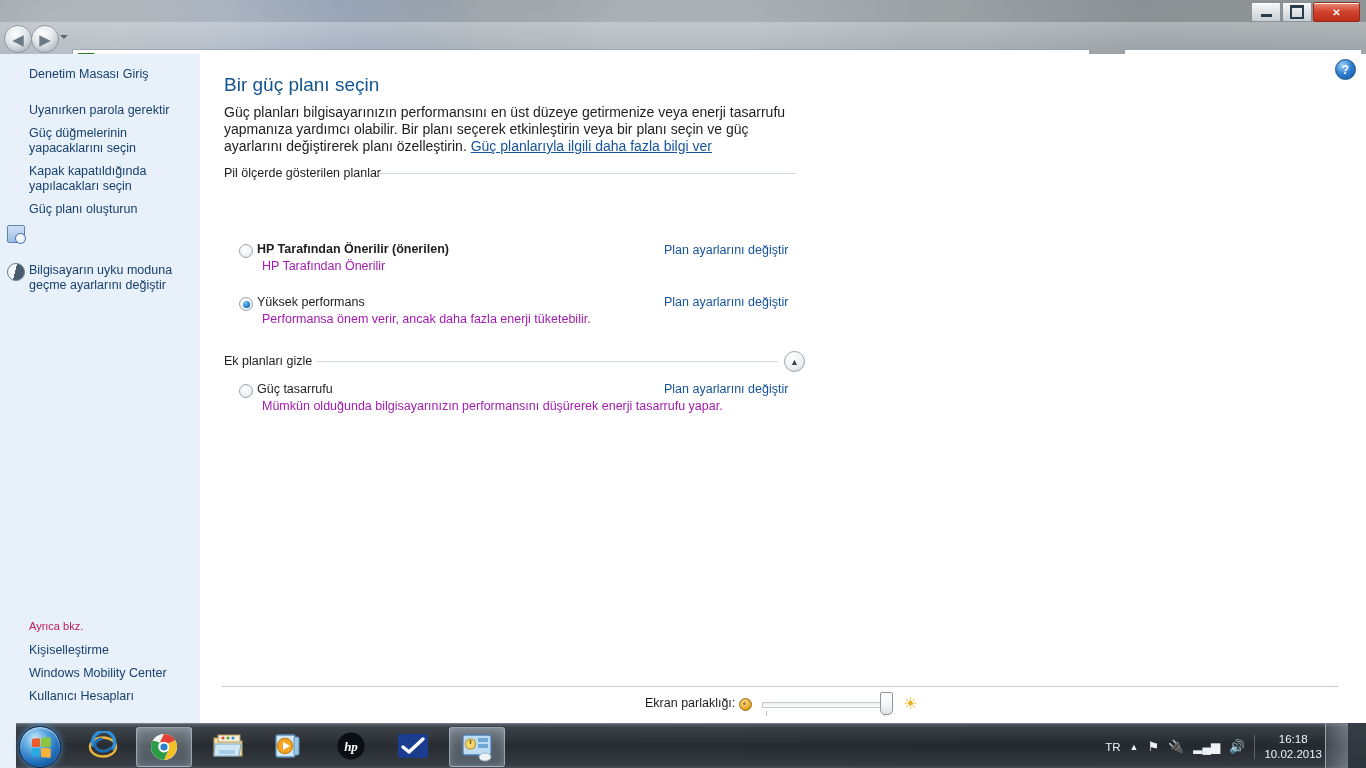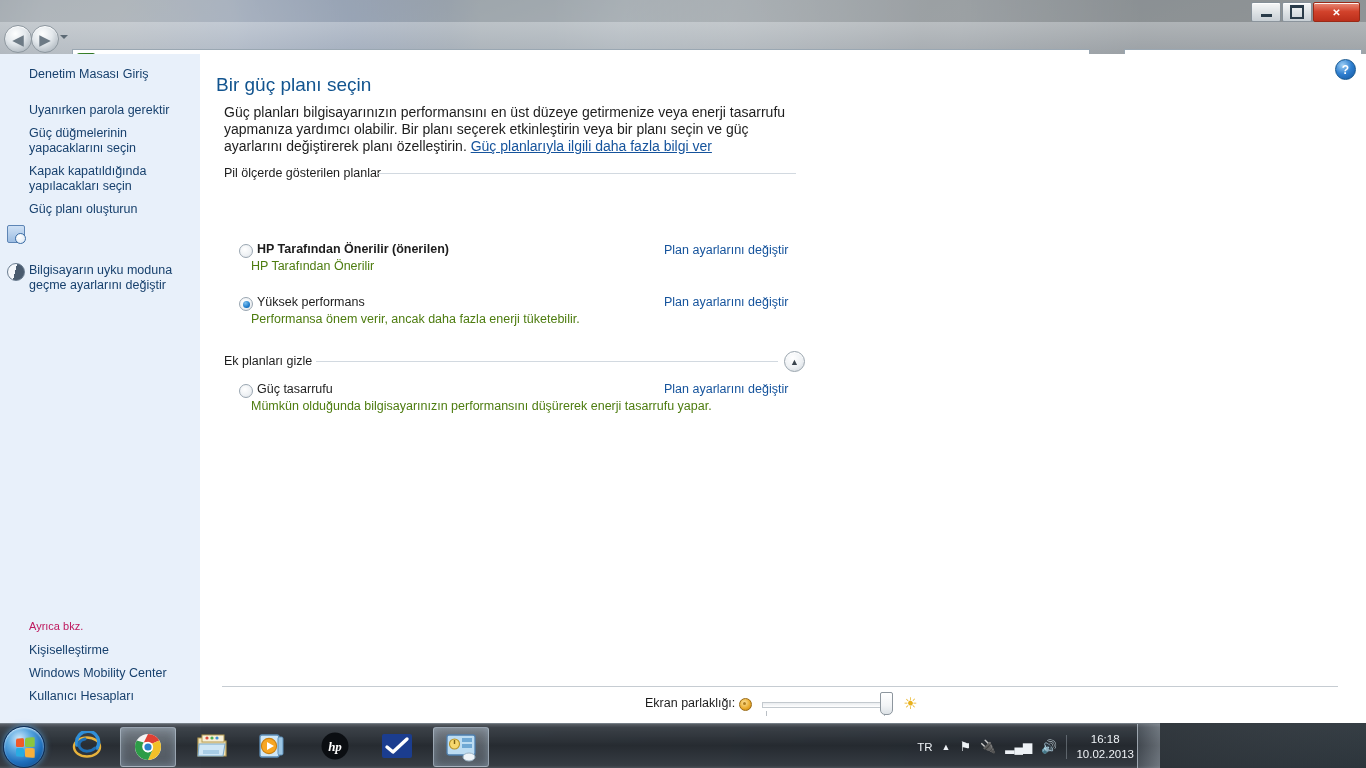--- a/index.html
+++ b/index.html
@@ -186,21 +186,21 @@
     position: absolute; right: 10px; top: 5px;
     width: 19px; height: 19px; border-radius: 50%;
     background: radial-gradient(circle at 35% 28%, #9fd0f5 0%, #2f7fd0 48%, #12559e 100%);
     border: 1px solid #14568f;
     color: #fff; font-size: 12px; font-weight: bold;
     display: flex; align-items: center; justify-content: center;
     box-shadow: 0 0 0 1px rgba(255,255,255,0.85);
     cursor: pointer;
   }
   h1.page-title {
-    position: absolute; left: 16px; top: 20px; margin: 0;
+    position: absolute; left: 24px; top: 20px; margin: 0;
     font-size: 19px; font-weight: normal; color: #12548f;
   }
   .intro {
     position: absolute; left: 24px; top: 50px; width: 580px;
     font-size: 14px; color: #1d1d1d; line-height: 17px;
   }
   .intro a { color: #15539c; text-decoration: underline; }
 
   .group-head {
     position: absolute; font-size: 12.5px; color: #1d1d1d;
@@ -231,22 +231,22 @@
     content: ""; position: absolute; left: 2.5px; top: 2.5px;
     width: 7px; height: 7px; border-radius: 50%;
     background: radial-gradient(circle at 35% 30%, #7bc0f0, #1372c4 70%, #0c4f92);
   }
   .plan-name {
     position: absolute; left: 18px; top: 0;
     font-size: 12.5px; color: #1d1d1d; white-space: nowrap;
   }
   .plan-name.bold { font-weight: bold; }
   .plan-desc {
-    position: absolute; left: 12px; top: 17px;
-    font-size: 12.5px; color: #4d7c0f; white-space: nowrap;
+    position: absolute; left: 23px; top: 17px;
+    font-size: 12.5px; color: #a21caf; white-space: nowrap;
   }
   .change-link {
     position: absolute; font-size: 12.5px; color: #15539c;
     cursor: pointer; white-space: nowrap;
   }
 
   
   .bottom-rule {
     position: absolute; left: 222px; top: 632px;
     width: 1116px; height: 1px; background: #c6ccd2;
@@ -283,22 +283,22 @@
     cursor: pointer;
   }
   .bright-max {
     position: absolute; left: 702px; top: 641px;
     width: 17px; height: 17px;
     color: #e8b11d; font-size: 16px; line-height: 17px; text-align: center;
   }
 
   
   .taskbar {
-    position: absolute; left: 0; top: 723px;
-    width: 1160px; height: 45px;
+    position: absolute; left: 16px; top: 723px;
+    width: 1332px; height: 45px;
     background: linear-gradient(to bottom, rgba(86,92,99,0.96) 0%, rgba(56,62,69,0.97) 8%, rgba(36,41,47,0.98) 48%, rgba(52,58,65,0.98) 92%, rgba(80,86,93,0.97) 100%);
     border-top: 1px solid rgba(150,160,170,0.55);
   }
   .start-orb {
     position: absolute; left: 3px; top: 2px;
     width: 40px; height: 40px; border-radius: 50%;
     background: radial-gradient(circle at 38% 30%, #cfe9fb 0%, #5aa8e0 32%, #1f6fbd 62%, #0d3d74 100%);
     border: 1px solid #0c2f5c;
     box-shadow: 0 0 6px rgba(90,170,235,0.75), inset 0 1px 2px rgba(255,255,255,0.8);
     display:flex; align-items:center; justify-content:center;

